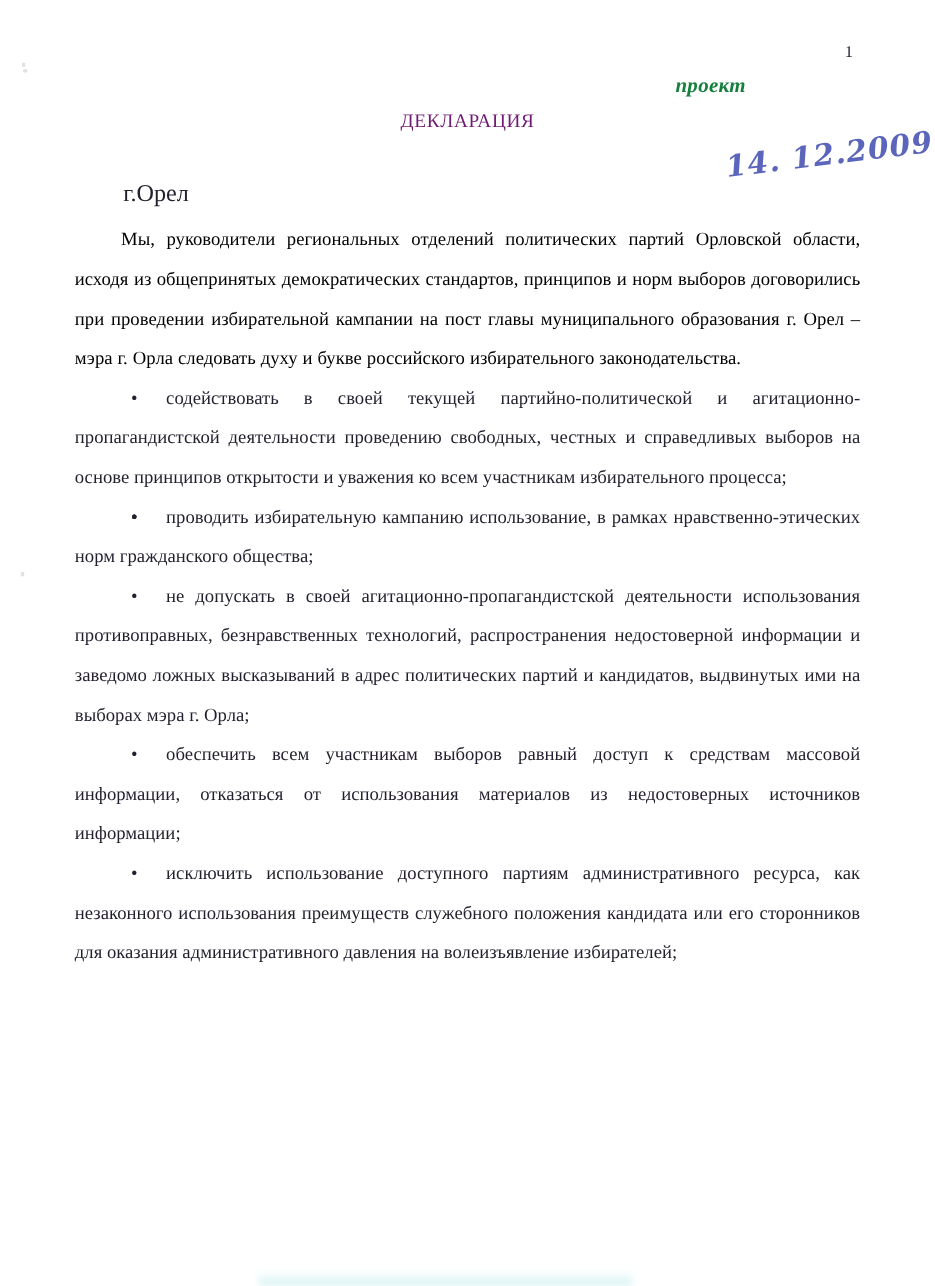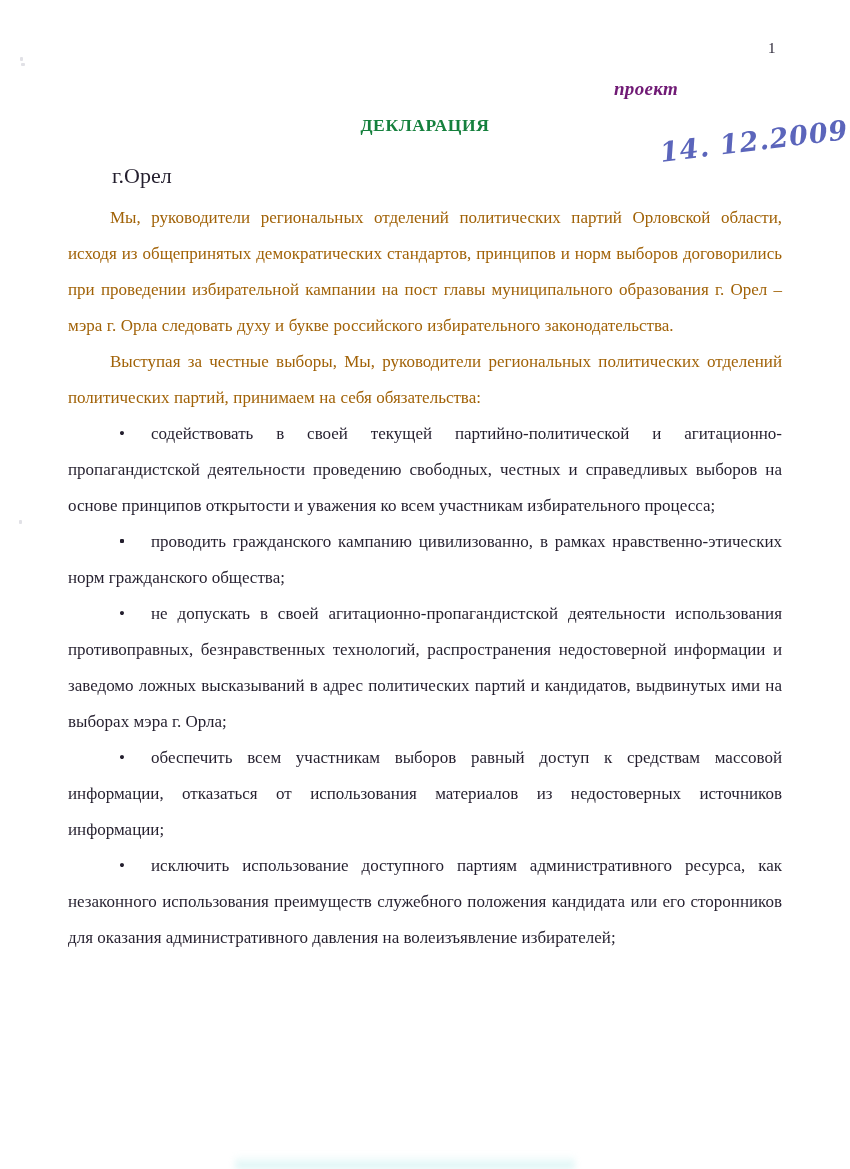--- a/index.html
+++ b/index.html
@@ -52,39 +52,39 @@
   .content {
     position: absolute;
     left: 68px;
     top: 0;
     width: 714px;
   }
 
   .draft-label {
     position: absolute;
     left: 546px;
-    top: 78px;
+    top: 68px;
     font-weight: bold;
     font-style: italic;
     font-size: 19px;
-    color: #701a75;
+    color: #15803d;
     letter-spacing: .3px;
   }
 
   .doc-title {
     position: absolute;
     left: 0;
-    top: 114px;
+    top: 98px;
     width: 714px;
     text-align: center;
-    font-weight: bold;
+    font-weight: normal;
     font-size: 17.5px;
     line-height: 23px;
     letter-spacing: .6px;
-    color: #15803d;
+    color: #701a75;
   }
   .doc-title .line2 { display: block; }
 
   
   .handwritten-date {
     position: absolute;
     left: 592px;
     top: 137px;
     font-family: "DejaVu Serif", serif;
     font-style: italic;
@@ -112,21 +112,21 @@
     width: 714px;
   }
 
   p.para {
     margin: 0 0 0 0;
     text-align: justify;
     text-align-last: left;
     font-size: 17px;
     line-height: 36px;
     text-indent: 42px;
-    color: #a16207;
+    color: #000000;
     word-spacing: .3px;
   }
 
   ul.commitments {
     list-style: none;
     margin: 0;
     padding: 0;
   }
   ul.commitments li {
     position: relative;
@@ -169,36 +169,35 @@
     <div class="doc-title">
       <span>ДЕКЛАРАЦИЯ</span>
     </div>
 
     <div class="handwritten-date">14. 12.2009г</div>
 
     <div class="city-line">г.Орел</div>
 
     <div class="body-block">
       <p class="para">Мы, руководители региональных отделений политических партий Орловской области, исходя из общепринятых демократических стандартов, принципов и норм выборов договорились при проведении избирательной кампании на пост главы муниципального образования г. Орел – мэра г. Орла следовать духу и букве российского избирательного законодательства.</p>
-      <p class="para">Выступая за честные выборы, Мы, руководители региональных политических отделений политических партий, принимаем на себя обязательства:</p>
 
       <ul class="commitments">
         <li>
           <span class="bullet-marker">•</span>
           <span>содействовать в своей текущей партийно-политической и агитационно-пропагандистской деятельности проведению свободных, честных и справедливых выборов на основе принципов открытости и уважения ко всем участникам избирательного процесса;</span>
         </li>
         <li>
           <span class="bullet-marker">•</span>
         </li>
         <li>
           <span class="bullet-marker">•</span>
         </li>
         <li>
           <span class="bullet-marker">•</span>
-          <span>проводить гражданского кампанию цивилизованно, в рамках нравственно-этических норм гражданского общества;</span>
+          <span>проводить избирательную кампанию использование, в рамках нравственно-этических норм гражданского общества;</span>
         </li>
         <li>
           <span class="bullet-marker">•</span>
           <span>не допускать в своей агитационно-пропагандистской деятельности использования противоправных, безнравственных технологий, распространения недостоверной информации и заведомо ложных высказываний в адрес политических партий и кандидатов, выдвинутых ими на выборах мэра г. Орла;</span>
         </li>
         <li>
           <span class="bullet-marker">•</span>
           <span>обеспечить всем участникам выборов равный доступ к средствам массовой информации, отказаться от использования материалов из недостоверных источников информации;</span>
         </li>
         <li>

